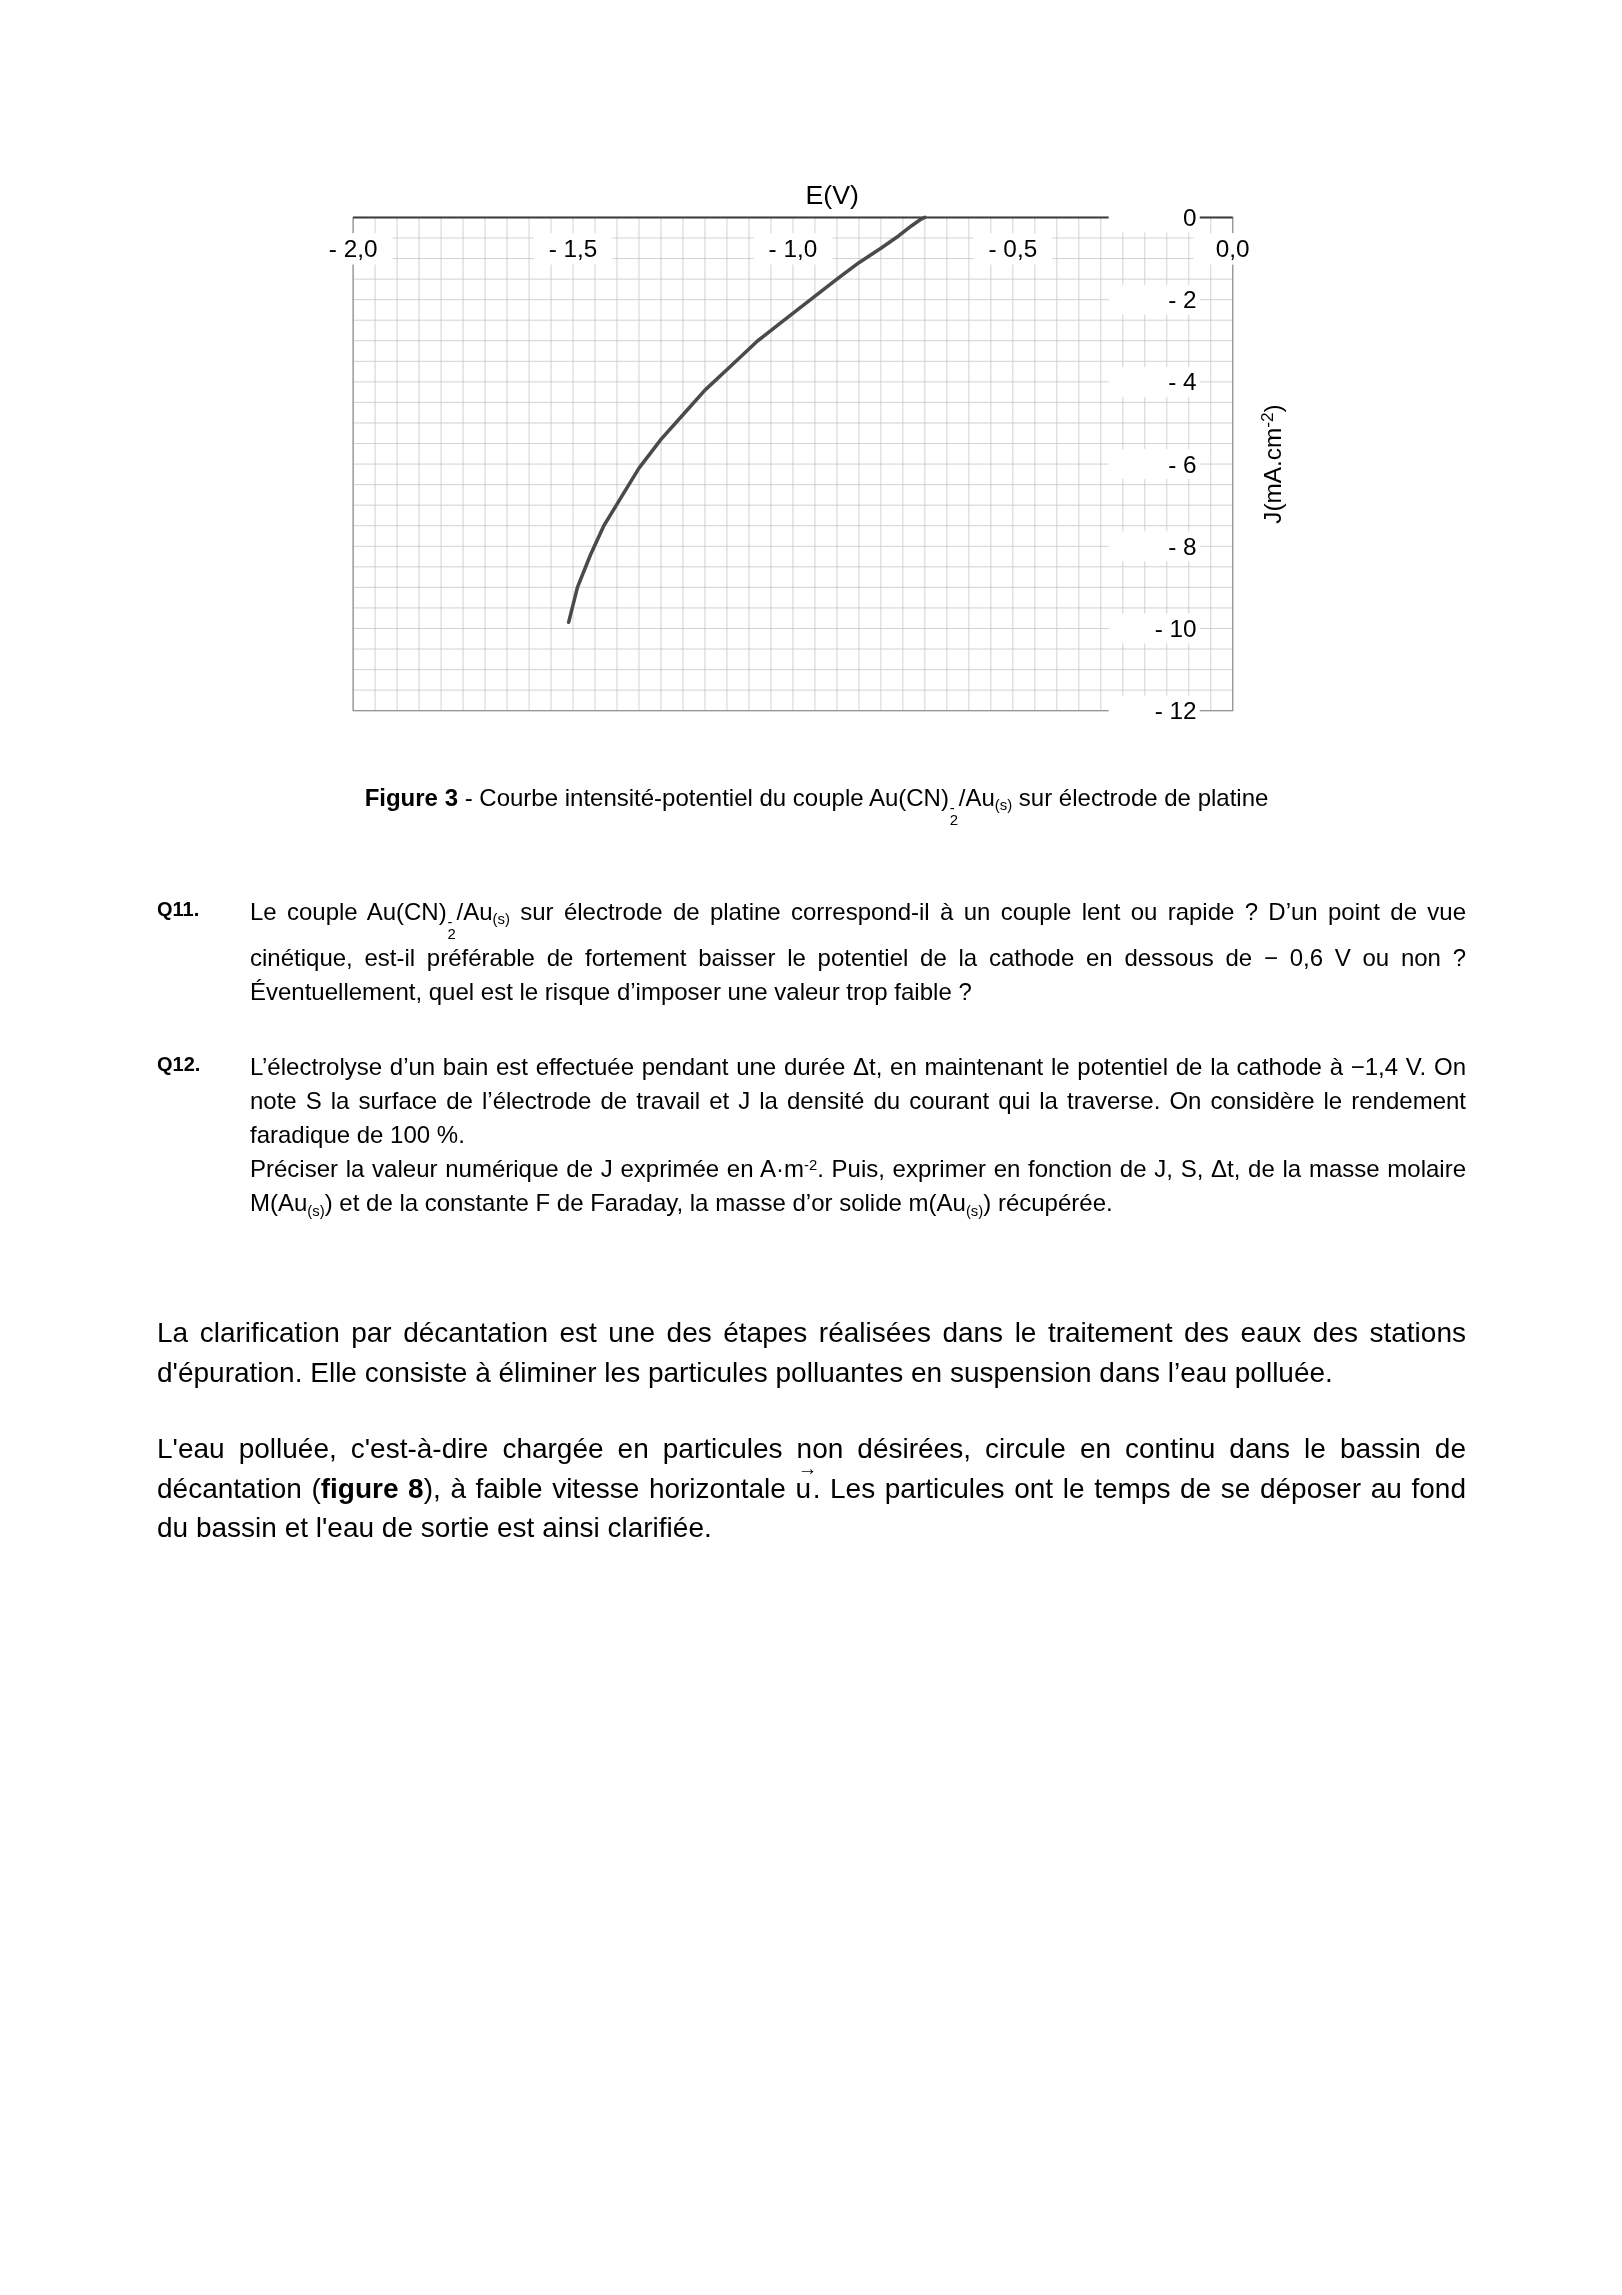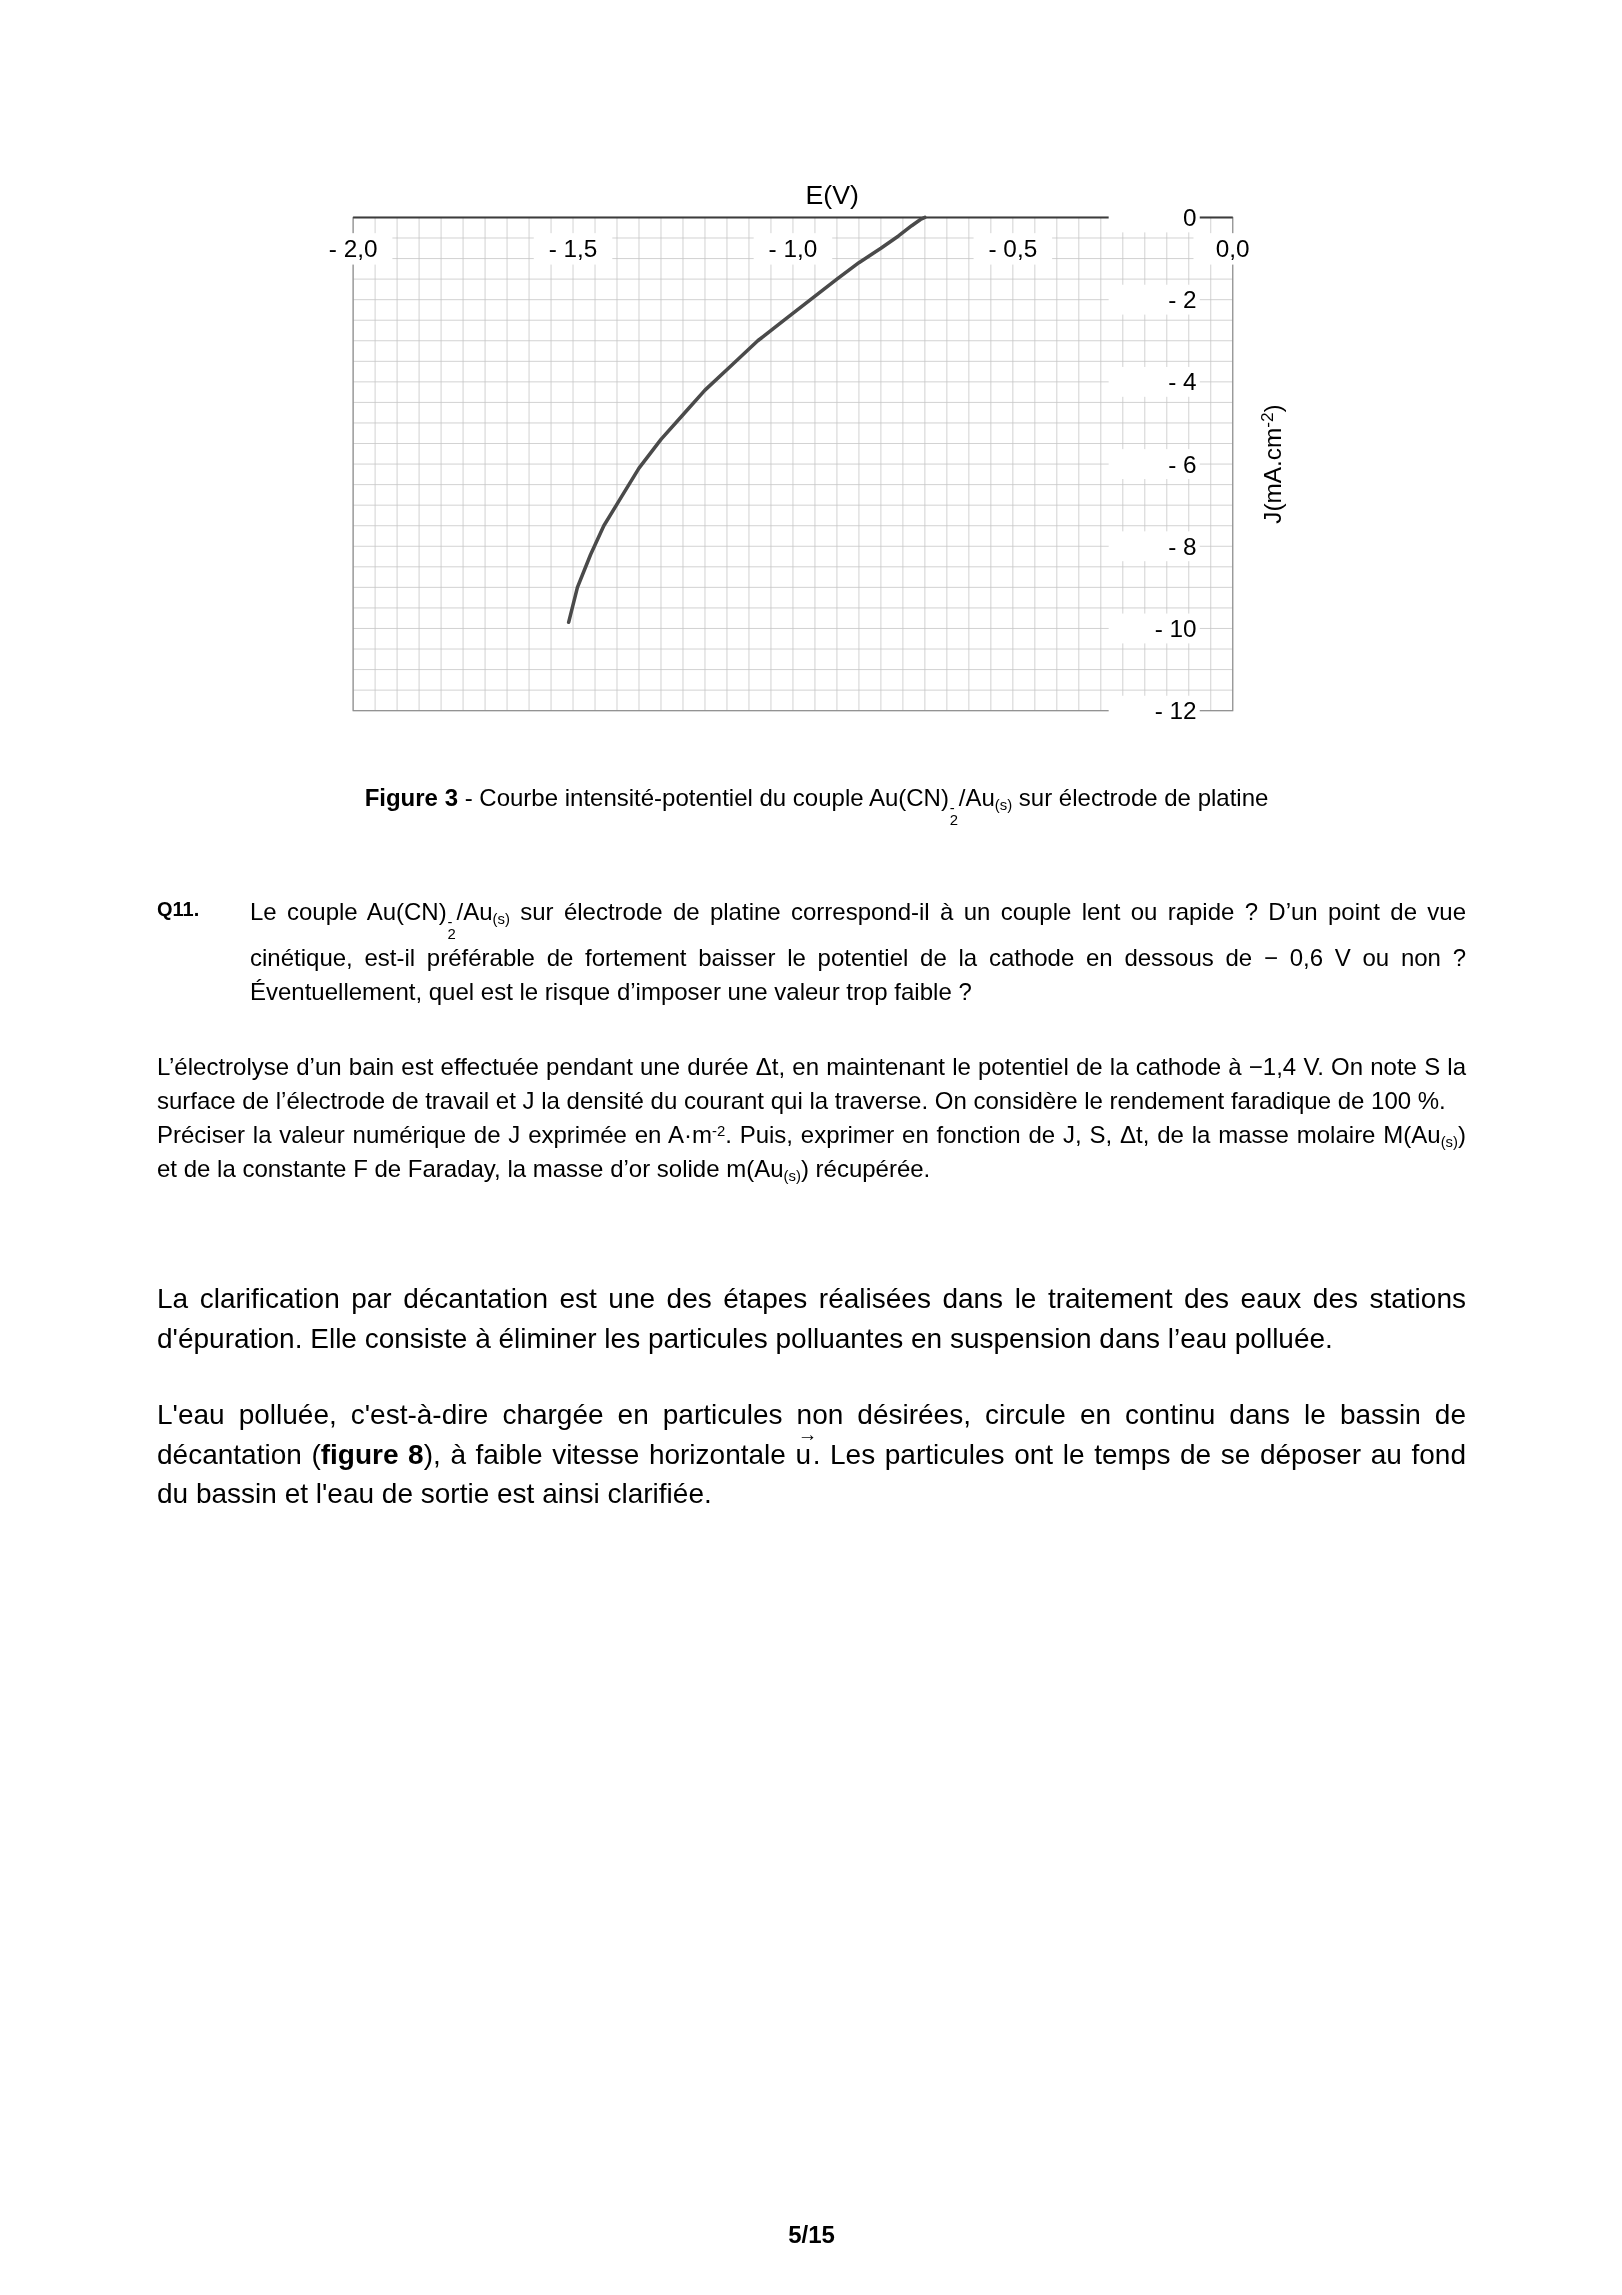--- a/index.html
+++ b/index.html
@@ -149,23 +149,23 @@
 
   <section class="questions">
     <div class="question">
       <div class="qlabel">Q11.</div>
       <div class="qbody">Le couple Au(CN)<span class="stk">
             <span>-</span>
             <span>2</span>
           </span>/Au<sub>(s)</sub> sur électrode de platine correspond-il à un couple lent ou rapide ? D’un point de vue cinétique, est-il préférable de fortement baisser le potentiel de la cathode en dessous de − 0,6 V ou non ? Éventuellement, quel est le risque d’imposer une valeur trop faible ?</div>
     </div>
     <div class="question">
+      <div class="qlabel">Q12.</div>
       <div class="qbody">L’électrolyse d’un bain est effectuée pendant une durée Δt, en maintenant le potentiel de la cathode à −1,4 V. On note S la surface de l’électrode de travail et J la densité du courant qui la traverse. On considère le rendement faradique de 100 %.<br>Préciser la valeur numérique de J exprimée en A·m<sup>-2</sup>. Puis, exprimer en fonction de J, S, Δt, de la masse molaire M(Au<sub>(s)</sub>) et de la constante F de Faraday, la masse d’or solide m(Au<sub>(s)</sub>) récupérée.</div>
     </div>
   </section>
 
 
   <p class="para para1">La clarification par décantation est une des étapes réalisées dans le traitement des eaux des stations d'épuration. Elle consiste à éliminer les particules polluantes en suspension dans l’eau polluée.</p>
   <p class="para para2">L'eau polluée, c'est-à-dire chargée en particules non désirées, circule en continu dans le bassin de décantation (<b>figure 8</b>), à faible vitesse horizontale <span class="uvec">u<span class="arr">→</span></span>. Les particules ont le temps de se déposer au fond du bassin et l'eau de sortie est ainsi clarifiée.</p>
 
-  <div class="footer">5/15</div>
 </div>
 
 
 </body></html>

